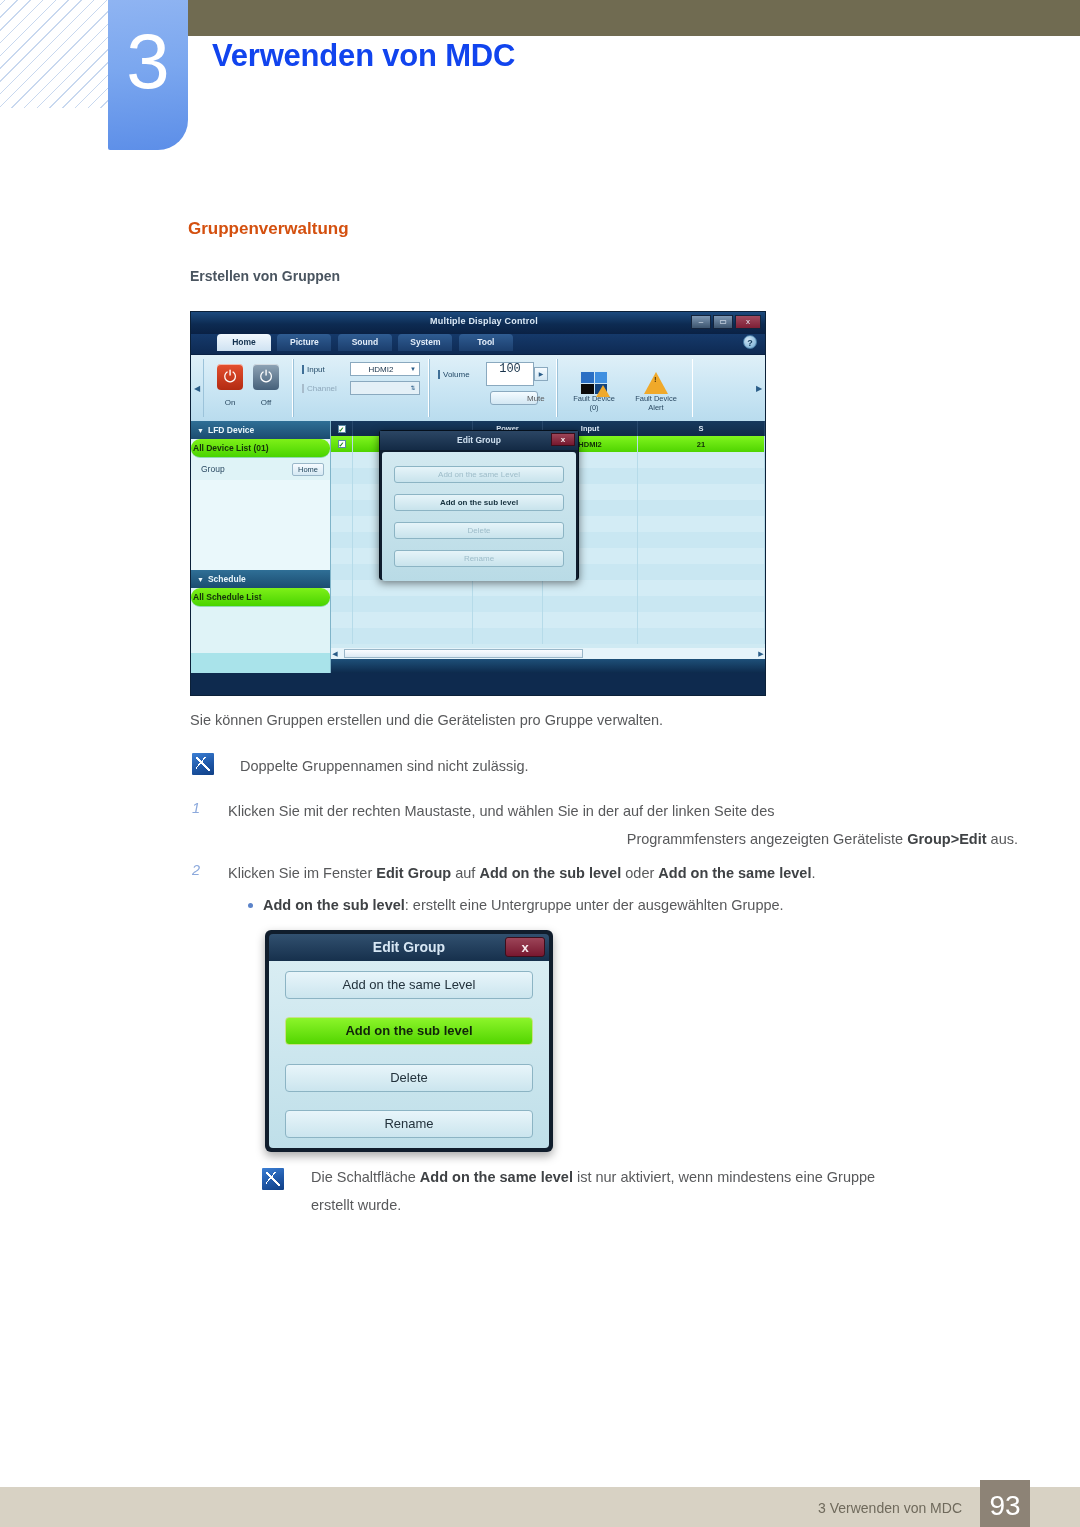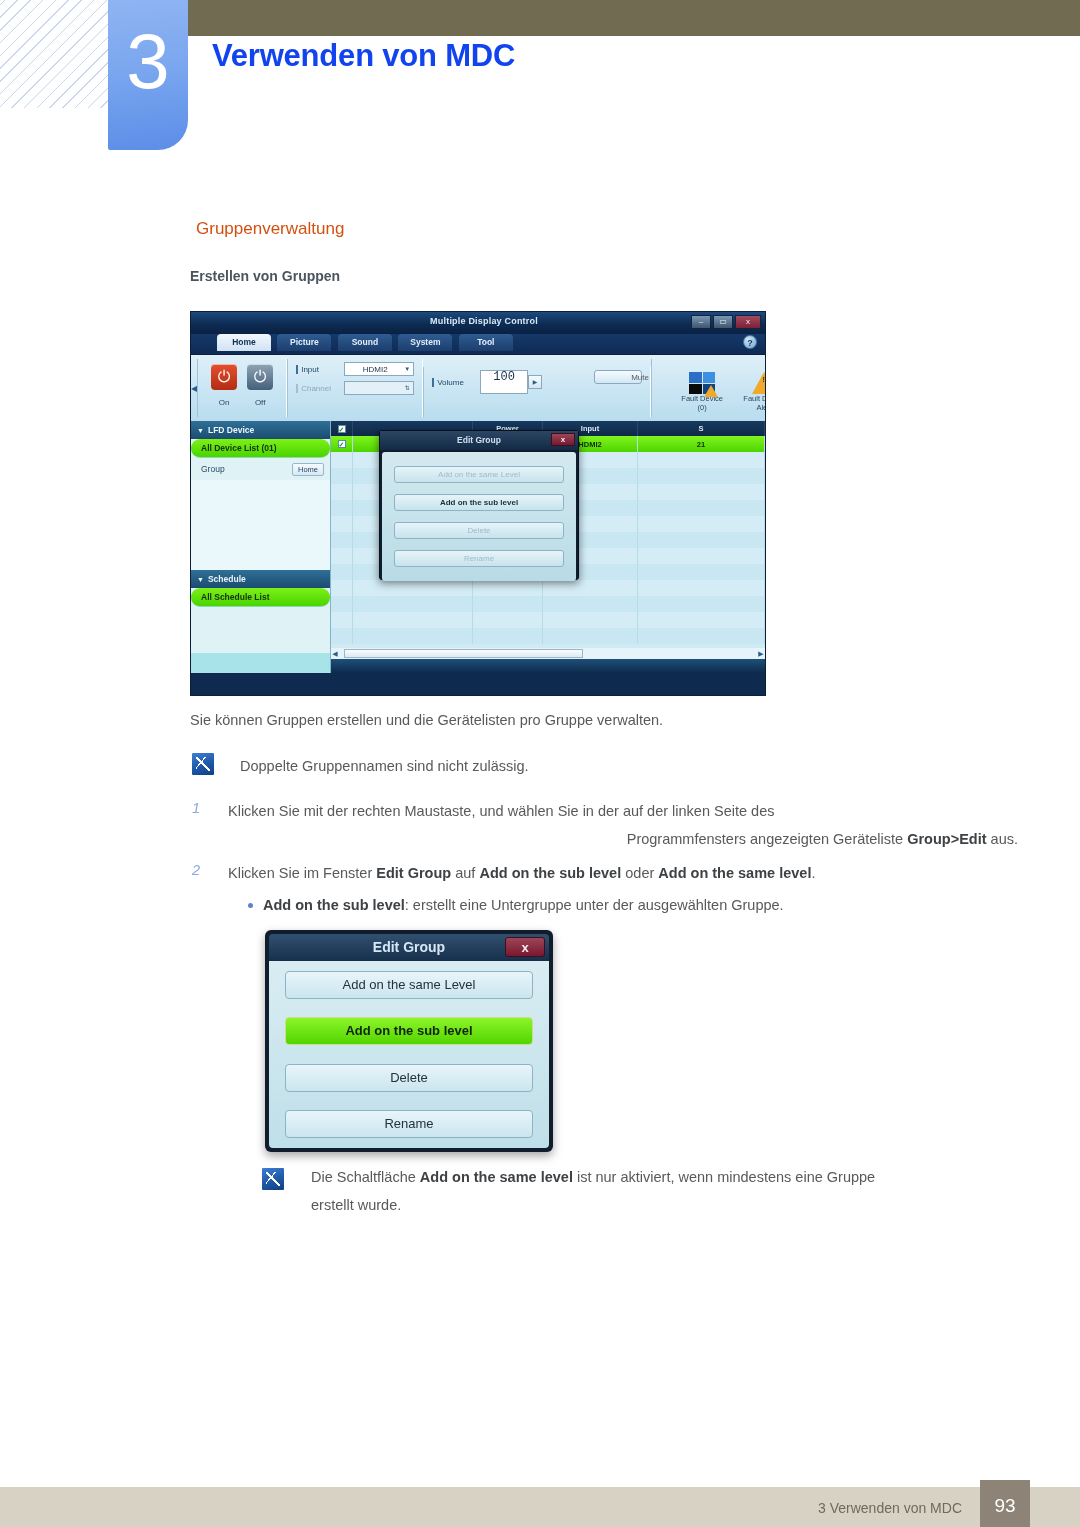--- a/index.html
+++ b/index.html
@@ -37,22 +37,22 @@
     font-family:"Liberation Sans", sans-serif;
   }
   .hdr-title{
     position:absolute; left:212px; top:38px;
     font-size:31px; font-weight:bold; color:#1144ee;
     letter-spacing:-0.2px;
   }
 
   
   .h-orange{
-    position:absolute; left:196px; top:219px;
-    font-size:17px; font-weight:normal; color:#d4500f;
+    position:absolute; left:188px; top:219px;
+    font-size:17px; font-weight:bold; color:#d4500f;
   }
   .h-sub{
     position:absolute; left:190px; top:268px;
     font-size:14px; font-weight:bold; color:#4a5560;
   }
 
   
   .mdc{
     position:absolute; left:190px; top:311px; width:576px; height:385px;
     background:#0e2a4e;
@@ -136,38 +136,38 @@
   .combo .ca{ width:12px; text-align:center; font-size:6px; color:#2b5d88;}
   .combo.dis{ background:#e4f0f7;}
   .volbox{ width:48px; height:24px; background:#fff; border:1px solid #8aa9bf;
     font-size:12px; text-align:center; line-height:13px; color:#17324a;font-family:Liberation Mono, monospace;}
   .spin{ width:14px; height:14px; border:1px solid #8aa9bf; background:linear-gradient(180deg,#f5fbff,#d4e7f3);
     font-size:6px; text-align:center; line-height:13px; color:#2b5d88;}
   .mutebtn{ width:48px; height:14px; margin-left:52px;
     background:linear-gradient(180deg,#f4fbff,#d3e7f3);
     border:1px solid #8aa9bf; border-radius:3px;
     font-size:8px; text-align:center; line-height:13px; color:#1d4straat;padding-left:36px;}
-  .faulticons{ display:flex; gap:6px; padding-top:4px;margin-left:14px;}
+  .faulticons{ display:flex; gap:6px; padding-top:4px;}
   .fi{ width:56px; text-align:center; font-size:7.5px; color:#2b4a63; line-height:1.25;}
   .fi .g{ height:28px; display:flex; align-items:flex-end; justify-content:center; position:relative;}
   .quadgrid{ width:26px; height:22px; display:grid; grid-template-columns:1fr 1fr; grid-template-rows:1fr 1fr; gap:1px; position:relative;}
   .quadgrid i{ display:block; }
   .warn-tri{ width:0;height:0;border-left:8px solid transparent;border-right:8px solid transparent;border-bottom:14px solid #f0a92a; position:relative;}
   .warn-tri:after{ content:"!"; position:absolute; left:-2px; top:3px; font-size:8px; color:#5a3a05; font-weight:bold;}
 
   .mdc-body{ display:flex; height:calc(100% - 131px); }
   .mdc-side{ width:140px; background:#dff3f7; border-right:1px solid #7fb4c9; position:relative;}
   .side-hd{
     height:18px; background:linear-gradient(180deg,#2f6f96,#1b4c70);
     color:#eaf6fb; font-size:8.5px; font-weight:bold; line-height:18px; padding-left:6px;
   }
   .side-hd .caret{ font-size:7px; margin-right:4px;}
   .side-green{
     height:19px; background:linear-gradient(180deg,#7ef018,#49d400);
-    color:#16320a; font-size:8.5px; font-weight:bold; line-height:19px; padding-left:10px;
+    color:#16320a; font-size:8.5px; font-weight:bold; line-height:19px; padding-left:2px;
     border-bottom:1px solid #8fd9b0;
     border-radius:9px;
   }
   .side-row{ height:22px; display:flex; align-items:center; justify-content:space-between;
     padding:0 6px 0 10px; font-size:8.5px; color:#2b4a63;}
   .side-edit{ width:32px; height:13px; background:linear-gradient(180deg,#f6fbff,#d6e9f4);
     border:1px solid #9ab7c9; border-radius:2px; font-size:7.5px; text-align:center; line-height:12px; color:#24485f;}
   .side-fill{ background:#eaf8fb; }
   .side-bottomfill{ position:absolute; left:0; right:0; bottom:0; height:20px; background:#a9e3ea;}
 
@@ -257,21 +257,21 @@
   .eg-big .egbtn{ height:28px; border:1px solid #8cb4c4; border-radius:4px;
     background:linear-gradient(180deg,#e8f5fa,#cbe5ee);
     font-size:13px; line-height:26px; text-align:center; color:#23323c;}
   .eg-big .egbtn.hl{ background:linear-gradient(180deg,#8cf52a,#52d500);
     border:1px solid #c9e08a; color:#10250a; font-weight:bold;}
 
   
   .ft-band{ position:absolute; left:0; bottom:0; width:1080px; height:40px; background:#d8d2c4;}
   .ft-txt{ position:absolute; right:118px; bottom:11px; font-size:14px; color:#6f6a5c;}
   .ft-pgbox{ position:absolute; right:50px; bottom:0; width:50px; height:47px;
-    background:#8d8376; color:#ffffff; font-size:19px; text-align:center; line-height:52px;}
+    background:#8d8376; color:#ffffff; font-size:28px; text-align:center; line-height:52px;}
 </style>
 </head>
 <body>
 
 <div class="hdr-hatch"></div>
 <div class="hdr-olive"></div>
 <div class="hdr-chapnum">
   <span>3</span>
 </div>
 <div class="hdr-title">Verwenden von MDC</div>
@@ -323,21 +323,21 @@
       </div>
       <div class="fldrow">
         <div class="fld-lab dis">Channel</div>
         <div class="combo dis">
           <span class="cv"></span>
           <span class="ca">⇅</span>
         </div>
       </div>
     </div>
 
-    <div class="tb-group" style="margin-top:8px;">
+    <div class="tb-group" style="flex-direction:column;">
       <div class="fldrow">
         <div class="fld-lab">Volume</div>
         <div class="volbox">100</div>
         <div class="spin">▶</div>
       </div>
       <div class="mutebtn">Mute</div>
     </div>
 
     <div class="tb-group">
       <div class="faulticons">

